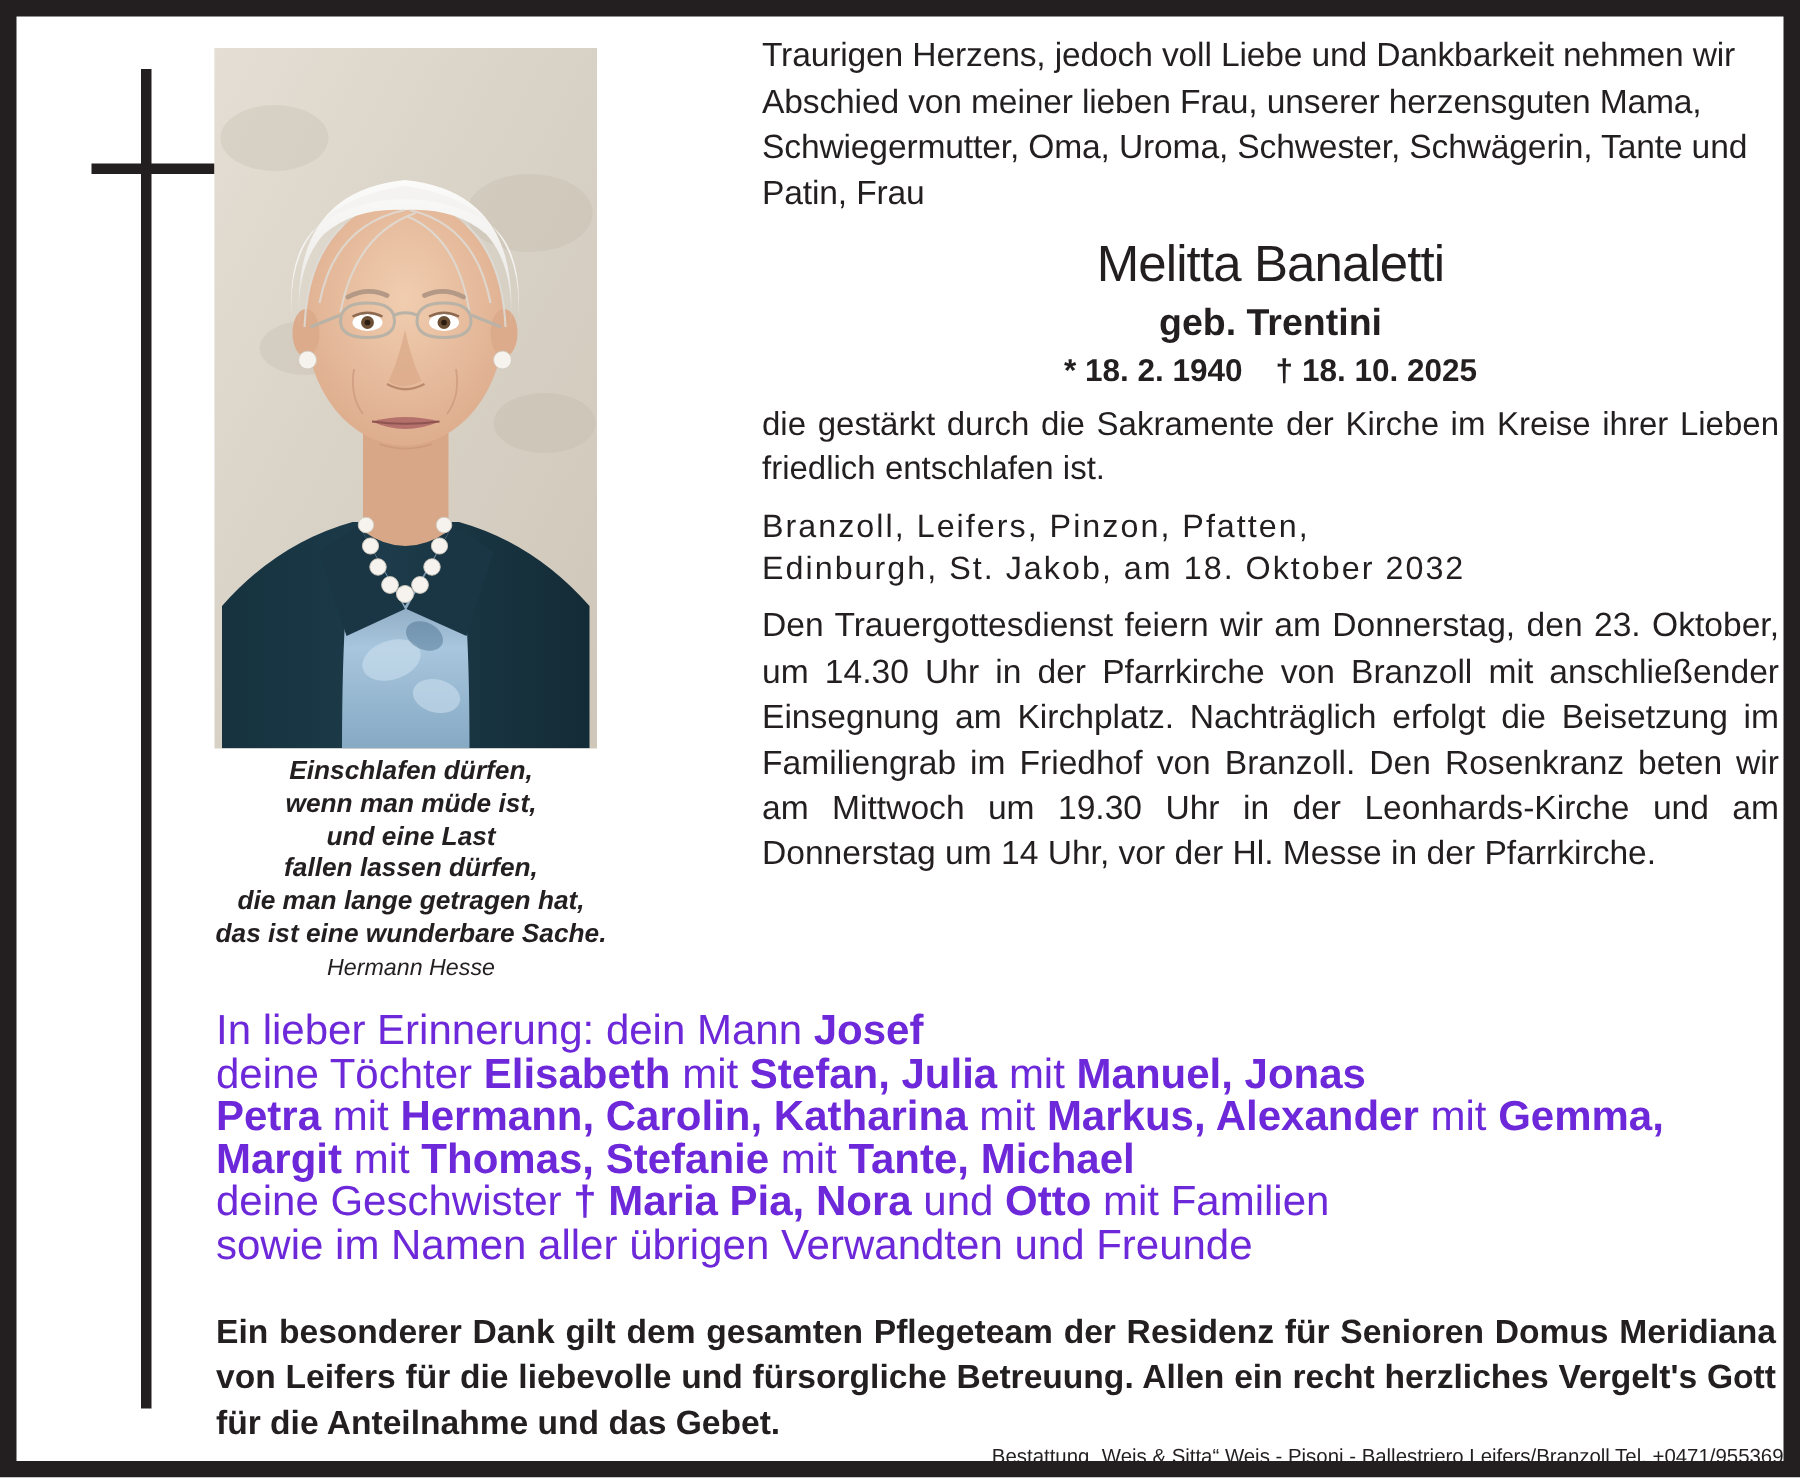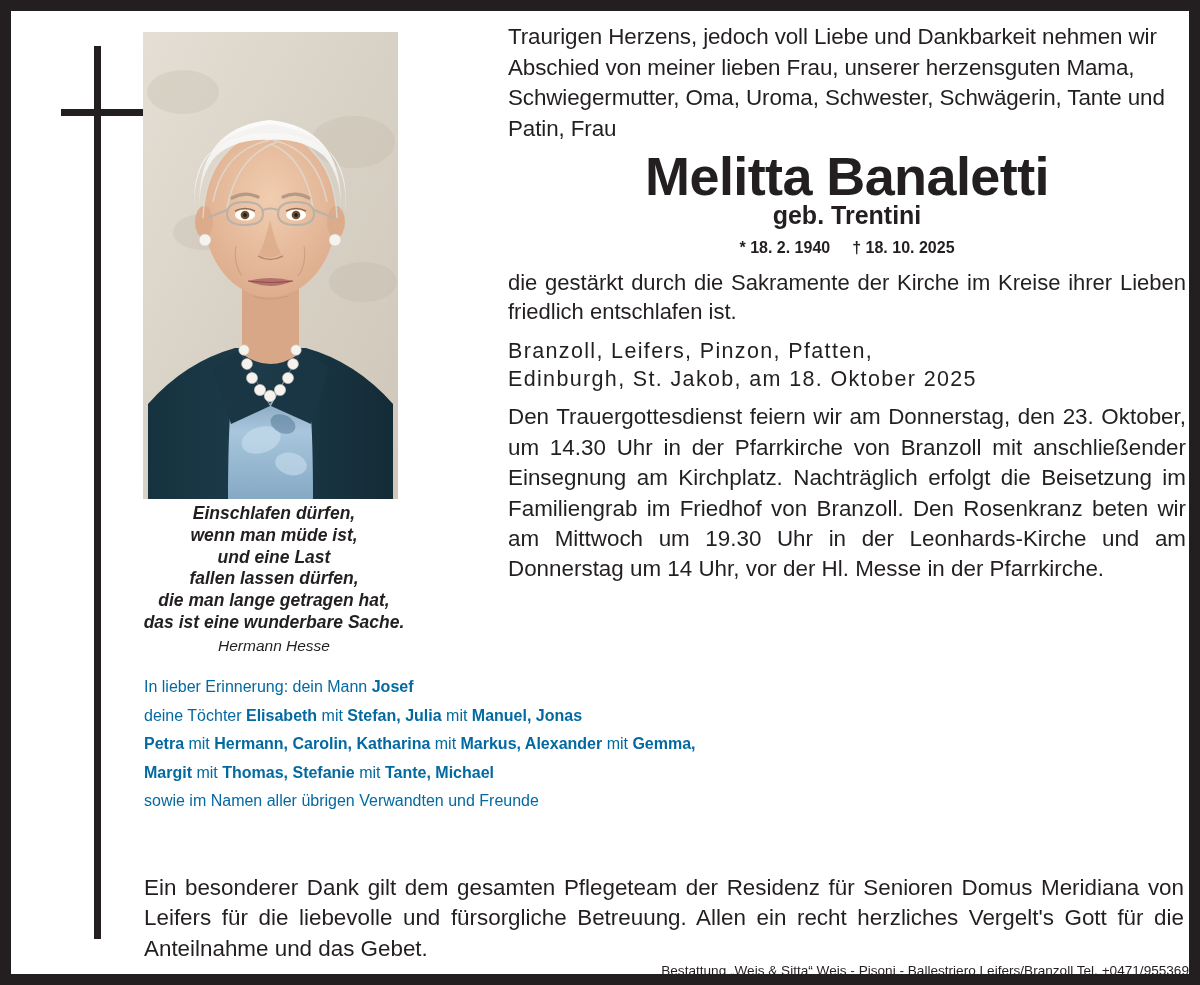--- a/index.html
+++ b/index.html
@@ -85,37 +85,37 @@
     width: 678px;
     color: #231f20;
   }
   .intro {
     font-size: 22.4px;
     line-height: 30.6px;
     letter-spacing: -0.1px;
   }
   .name {
     text-align: center;
-    font-weight: bold;
-    font-size: 54px;
+    font-weight: normal;
+    font-size: 34px;
     line-height: 52px;
     margin-top: 6px;
     letter-spacing: -0.6px;
   }
   .maiden {
     text-align: center;
     font-weight: bold;
     font-size: 25px;
     line-height: 30px;
     margin-top: -2px;
   }
   .dates {
     text-align: center;
     font-weight: bold;
-    font-size: 16px;
+    font-size: 21px;
     line-height: 30px;
     margin-top: 3px;
   }
   .dates .gap { display: inline-block; width: 22px; }
 
   .sacrament {
     font-size: 22px;
     line-height: 29px;
     text-align: justify;
     margin-top: 5px;
@@ -134,36 +134,37 @@
     margin-top: 9px;
     hyphens: manual;
   }
 
   
   .family {
     position: absolute;
     left: 133px;
     top: 662px;
     width: 1000px;
-    font-size: 16px;
+    font-size: 28px;
     line-height: 28.5px;
-    color: #0369a1;
+    color: #6d28d9;
   }
   .family b { font-weight: bold; }
 
   
   .thanks {
     position: absolute;
     left: 133px;
     top: 862px;
     width: 1040px;
     font-size: 22.4px;
     line-height: 30.4px;
     text-align: justify;
     color: #231f20;
+    font-weight: bold;
   }
 
   
   .footer {
     position: absolute;
     left: 0;
     right: 0;
     top: 952px;
     text-align: right;
     font-size: 13.6px;
@@ -313,29 +314,30 @@
 
   <div class="right-col">
     <div class="intro">Traurigen Herzens, jedoch voll Liebe und Dankbarkeit nehmen wir Abschied von meiner lieben Frau, unserer herzensguten Mama, Schwiegermutter, Oma, Uroma, Schwester, Schwägerin, Tante und Patin, Frau</div>
     <div class="name">Melitta Banaletti</div>
     <div class="maiden">geb. Trentini</div>
     <div class="dates">
       <span>* 18. 2. 1940</span><span class="gap"></span><span>† 18. 10. 2025</span>
     </div>
     <div class="sacrament">die gestärkt durch die Sakramente der Kirche im Kreise ihrer Lieben friedlich entschlafen ist.</div>
     <div class="places">Branzoll, Leifers, Pinzon, Pfatten,
-Edinburgh, St. Jakob, am 18. Oktober 2025</div>
+Edinburgh, St. Jakob, am 18. Oktober 2032</div>
     <div class="service">Den Trauergottesdienst feiern wir am Donnerstag, den 23. Oktober, um 14.30 Uhr in der Pfarrkirche von Branzoll mit anschließender Einsegnung am Kirchplatz. Nachträglich erfolgt die Beisetzung im Familiengrab im Friedhof von Branzoll. Den Rosenkranz beten wir am Mittwoch um 19.30 Uhr in der Leonhards-Kirche und am Donnerstag um 14 Uhr, vor der Hl. Messe in der Pfarrkirche.</div>
   </div>
 
   <div class="family">
     <div>In lieber Erinnerung: dein Mann <b>Josef</b></div>
     <div>deine Töchter <b>Elisabeth</b> mit <b>Stefan, Julia</b> mit <b>Manuel, Jonas</b></div>
     <div><b>Petra</b> mit <b>Hermann, Carolin, Katharina</b> mit <b>Markus, Alexander</b> mit <b>Gemma,</b></div>
     <div><b>Margit</b> mit <b>Thomas, Stefanie</b> mit <b>Tante, Michael</b></div>
+    <div>deine Geschwister <b>† Maria Pia, Nora</b> und <b>Otto</b> mit Familien</div>
     <div>sowie im Namen aller übrigen Verwandten und Freunde</div>
   </div>
 
   <div class="thanks">Ein besonderer Dank gilt dem gesamten Pflegeteam der Residenz für Senioren Domus Meridiana von Leifers für die liebevolle und fürsorgliche Betreuung. Allen ein recht herzliches Vergelt's Gott für die Anteilnahme und das Gebet.</div>
 
   <div class="footer">Bestattung „Weis &amp; Sitta“ Weis - Pisoni - Ballestriero Leifers/Branzoll Tel. +0471/955369</div>
 
 </div>
 
 </body></html>

